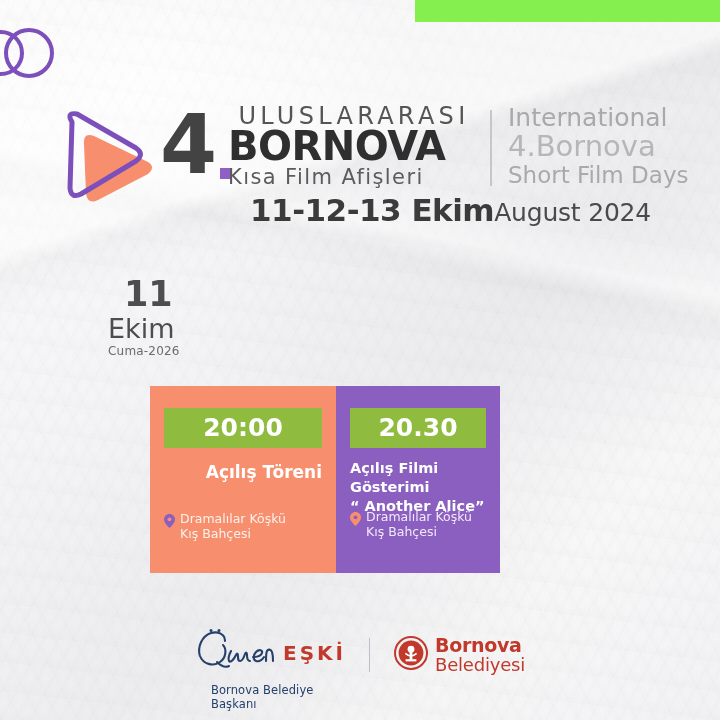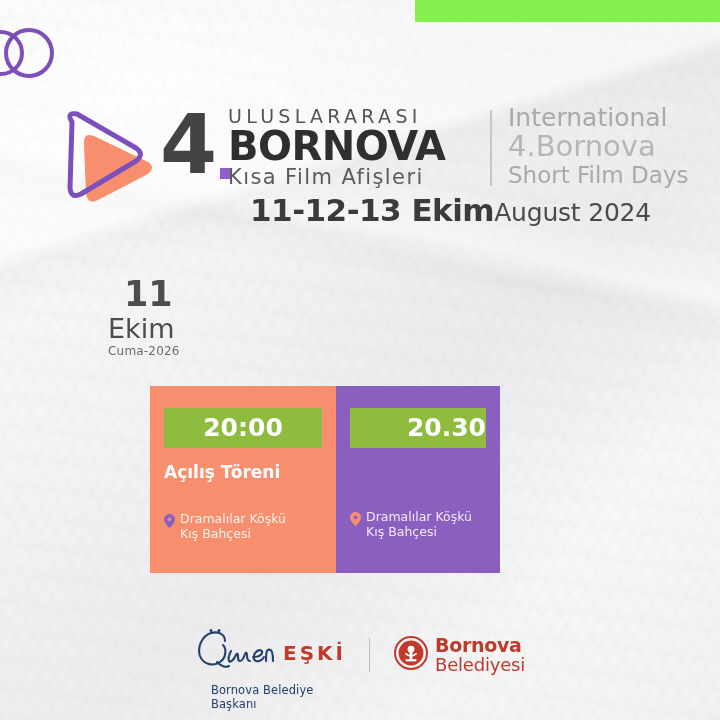--- a/index.html
+++ b/index.html
@@ -53,21 +53,21 @@
   .logo-row{position:relative;height:82px;}
 
   .big4{
     position:absolute;left:0;top:-2px;
     font-size:82px;line-height:78px;font-weight:700;color:#434343;
     font-family:"DejaVu Sans","Liberation Sans",sans-serif;letter-spacing:-3px;
   }
   .dot4{position:absolute;left:60px;top:60px;width:11px;height:11px;background:#8e5fc4;}
 
   .tr-stack{position:absolute;left:68px;top:-2px;width:252px;}
-  .tr-line1{font-size:19px;letter-spacing:4.3px;color:#555;font-weight:400;line-height:21px;}
+  .tr-line1{font-size:24px;letter-spacing:4.3px;color:#555;font-weight:400;line-height:21px;text-align:center;}
   .tr-line2{font-size:40px;font-weight:800;color:#2f2f2f;letter-spacing:-0.5px;line-height:38px;}
   .tr-line3{font-size:21px;letter-spacing:1.4px;color:#5b5b5b;font-weight:400;line-height:24px;}
 
   .divider-v{position:absolute;left:330px;top:2px;width:2px;height:76px;background:#c6c6c8;}
 
   .en-stack{position:absolute;left:348px;top:-4px;width:230px;color:#a9a9ab;}
   .en-line1{font-size:25px;line-height:27px;font-weight:400;}
   .en-line2{font-size:29px;line-height:31px;font-weight:400;color:#b6b6b8;}
   .en-line3{font-size:23px;line-height:26px;font-weight:400;color:#a9a9ab;}
 
@@ -89,25 +89,25 @@
   .card.c1{width:170px;padding:22px 14px 10px 14px;}
   .card.c2{width:186px;padding:22px 14px 10px 14px;margin-left:45px;}
   .card.c3{width:164px;padding:22px 14px 10px 14px;}
 
   .badge{
     display:block;background:#8fbb3f;color:#ffffff;text-align:center;
     font-weight:800;border-radius:1px;
   }
   .c1 .badge{font-size:27px;line-height:34px;padding:2px 0 3px;}
   .c2 .badge{font-size:25px;line-height:33px;padding:3px 0 4px;}
-  .c3 .badge{font-size:25px;line-height:33px;padding:3px 0 4px;text-align:right;}
+  .c3 .badge{font-size:25px;line-height:33px;padding:3px 0 4px;}
 
   .card-title{color:#ffffff;font-weight:700;margin-top:11px;}
   .c1 .card-title{font-size:14.5px;line-height:19px;}
-  .c2 .card-title{font-size:17px;line-height:22px;text-align:left;margin-top:13px;}
+  .c2 .card-title{font-size:17px;line-height:22px;text-align:right;margin-top:13px;}
   .c3 .card-title{font-size:14.5px;line-height:19px;}
 
   .venue{position:absolute;left:14px;bottom:26px;display:flex;align-items:flex-start;gap:5px;}
   .c1 .venue{bottom:16px;}
   .c2 .venue{bottom:32px;}
   .c3 .venue{bottom:34px;}
   .venue-text{color:#f2eaf8;font-size:12.5px;line-height:15px;font-weight:400;}
   .c2 .venue-text{color:#fdf1ec;}
   .pin{flex:0 0 auto;margin-top:2px;}
 
@@ -189,20 +189,21 @@
             <path d="M5.5 0C2.46 0 0 2.46 0 5.5C0 9.2 5.5 14 5.5 14S11 9.2 11 5.5C11 2.46 8.54 0 5.5 0Z" fill="#8a5fc0"></path>
             <circle cx="5.5" cy="5.3" r="1.9" fill="#f78f6e"></circle>
           </svg>
         </span>
         <span class="venue-text">Dramalılar Köşkü<br>Kış Bahçesi</span>
       </div>
     </div>
 
     <div class="card purple c3">
       <div class="badge">20.30</div>
+      <div class="card-title">Açılış Filmi<br>Gösterimi<br>“ Another Alice”</div>
       <div class="venue">
         <span class="pin">
           <svg width="11" height="14" viewBox="0 0 11 14" xmlns="http://www.w3.org/2000/svg">
             <path d="M5.5 0C2.46 0 0 2.46 0 5.5C0 9.2 5.5 14 5.5 14S11 9.2 11 5.5C11 2.46 8.54 0 5.5 0Z" fill="#f78f6e"></path>
             <circle cx="5.5" cy="5.3" r="1.9" fill="#8a5fc0"></circle>
           </svg>
         </span>
         <span class="venue-text">Dramalılar Köşkü<br>Kış Bahçesi</span>
       </div>
     </div>

